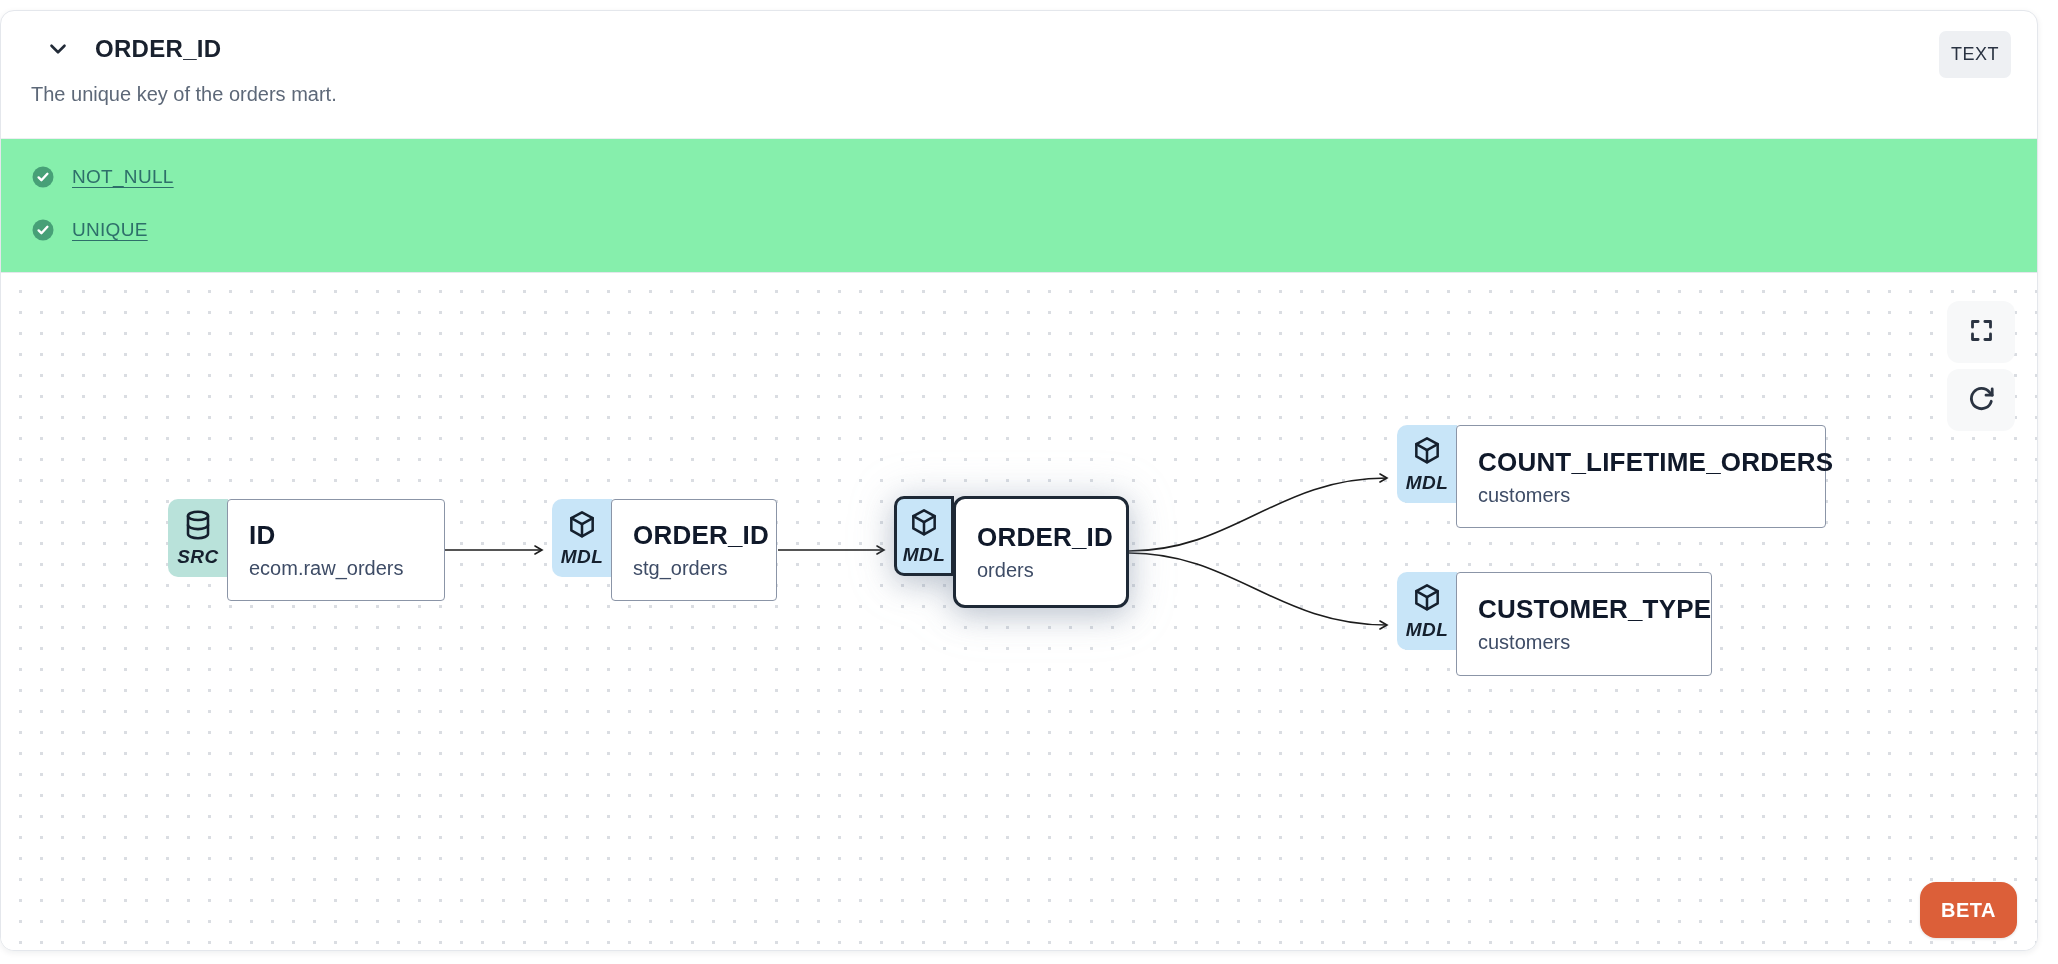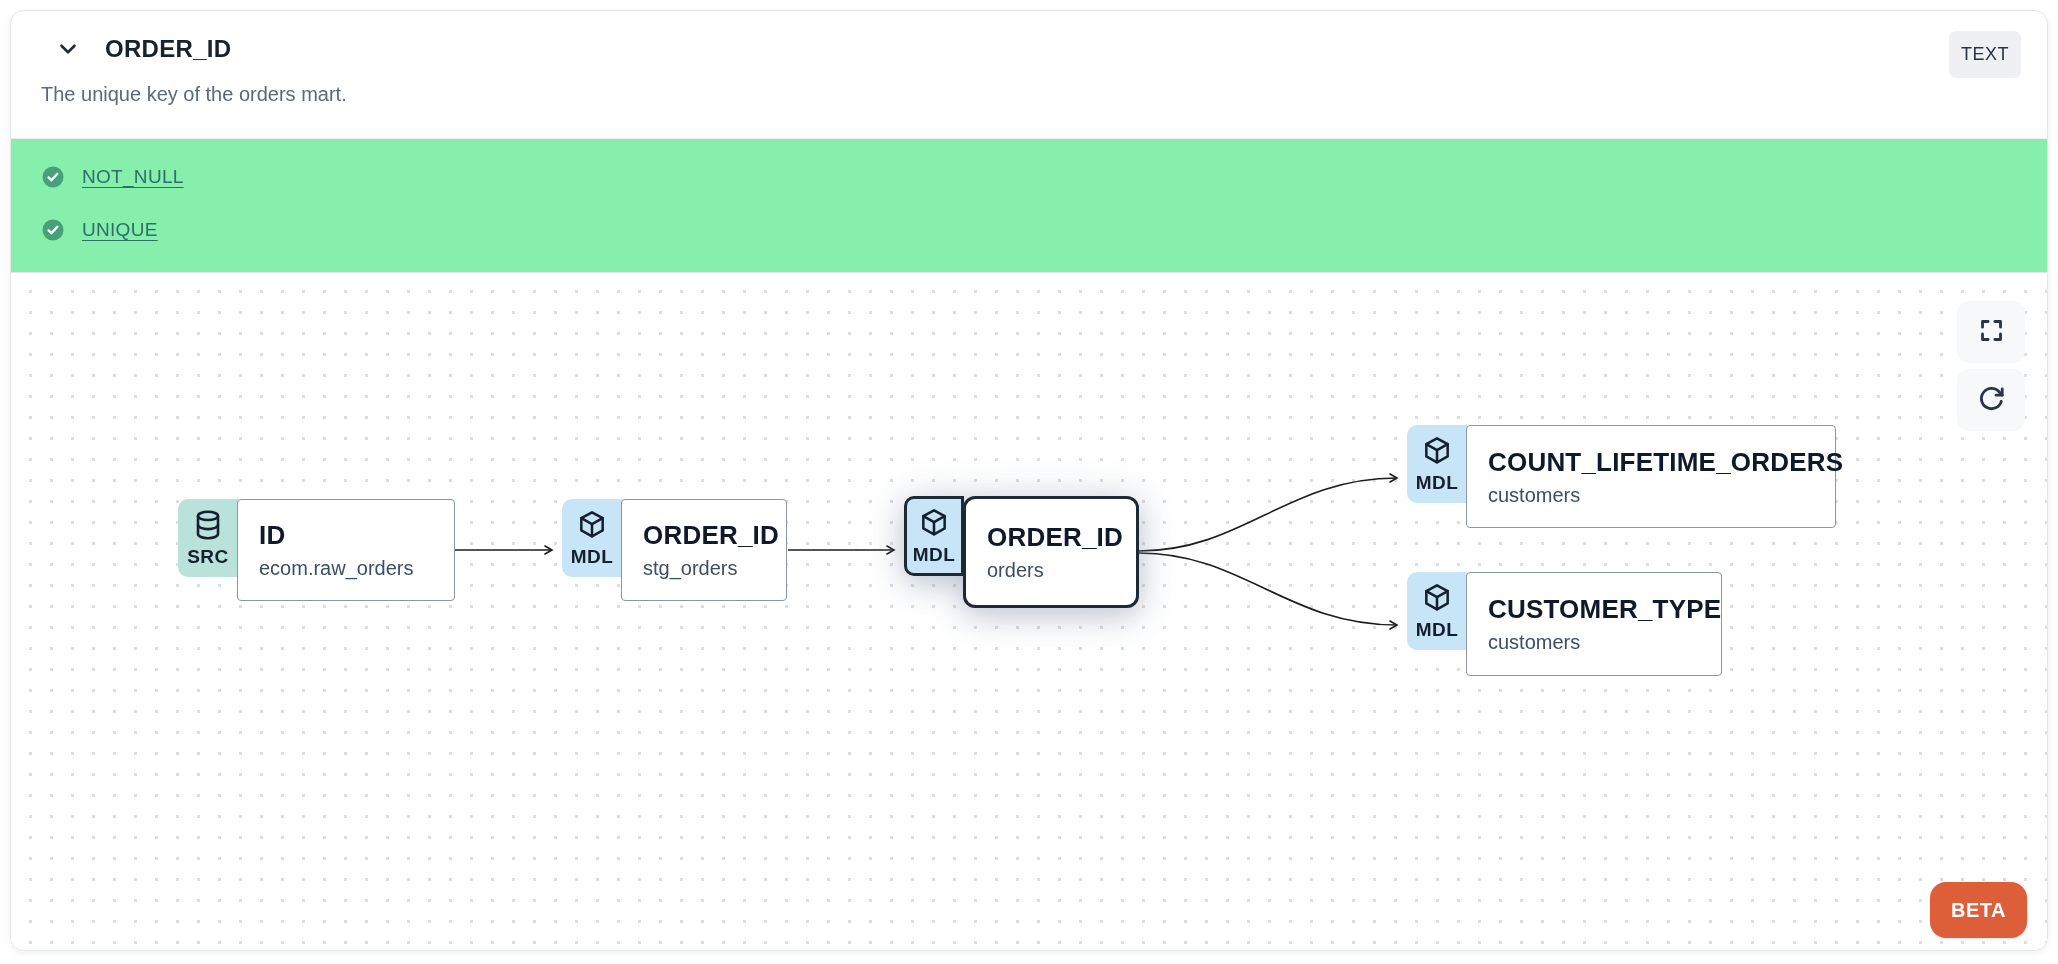--- a/index.html
+++ b/index.html
@@ -1,19 +1,19 @@
 <!DOCTYPE html>
 <html><head>
 <meta charset="utf-8">
 <style>
   html,body{margin:0;padding:0;background:#ffffff;width:2058px;height:964px;
     font-family:"Liberation Sans",sans-serif;-webkit-font-smoothing:antialiased;}
   *{box-sizing:border-box;}
 
-  .card{position:absolute;left:10px;top:10px;width:2038px;height:941px;
+  .card{position:absolute;left:0;top:10px;width:2038px;height:941px;
     background:#fff;border:1px solid #e4e7ec;border-radius:14px;
     box-shadow:0 2px 6px rgba(16,24,40,.07);display:flex;flex-direction:column;overflow:hidden;}
 
   
   .hdr{height:127px;flex:0 0 127px;padding:24px 26px 0 30px;position:relative;}
   .hdr-row{display:flex;align-items:center;gap:24px;}
   .chev{background:none;border:none;padding:0;margin-left:14px;cursor:pointer;
     display:flex;align-items:center;color:#222b38;}
   .page-title{margin:0;font-size:24px;font-weight:700;color:#19212e;letter-spacing:.3px;}
   .type-badge{position:absolute;right:26px;top:20px;background:#eef0f3;color:#2a3342;
@@ -31,21 +31,21 @@
   
   .graph{flex:1;position:relative;background:#fff;overflow:hidden;
     background-image:radial-gradient(#dadde2 1.8px,transparent 1.9px);
     background-size:21px 21px;background-position:9px 8px;}
   .edges{position:absolute;left:0;top:0;pointer-events:none;}
   .edges path{stroke:#1c1c1c;stroke-width:1.6;fill:none;}
 
   .node{position:absolute;display:flex;align-items:flex-start;cursor:pointer;}
   .nbadge{width:60px;height:78px;border-radius:10px 0 0 10px;flex:0 0 60px;
     display:flex;flex-direction:column;align-items:center;justify-content:center;gap:1px;
-    color:#15202e;z-index:1;}
+    color:#15202e;z-index:1;font-style:italic;}
   .nbadge.src{background:#b9e2da;}
   .nbadge.mdl{background:#c8e5f8;}
   .nkind{font-size:19px;font-weight:700;letter-spacing:.5px;}
   .nbody{background:#fff;border:1.5px solid #8b95a7;border-radius:4px;margin-left:-1px;
     padding:0 21px;display:flex;flex-direction:column;justify-content:center;gap:6px;z-index:2;}
   .ntitle{font-size:26px;font-weight:700;color:#10192a;letter-spacing:.2px;white-space:nowrap;}
   .nsub{font-size:20px;color:#3e4c66;white-space:nowrap;}
 
   .node.selected{filter:drop-shadow(0 8px 14px rgba(100,116,139,.30)) drop-shadow(0 0 20px rgba(148,163,184,.28));}
   .node.selected .nbadge{border:3px solid #1e2936;height:80px;border-radius:10px 0 0 10px;}

